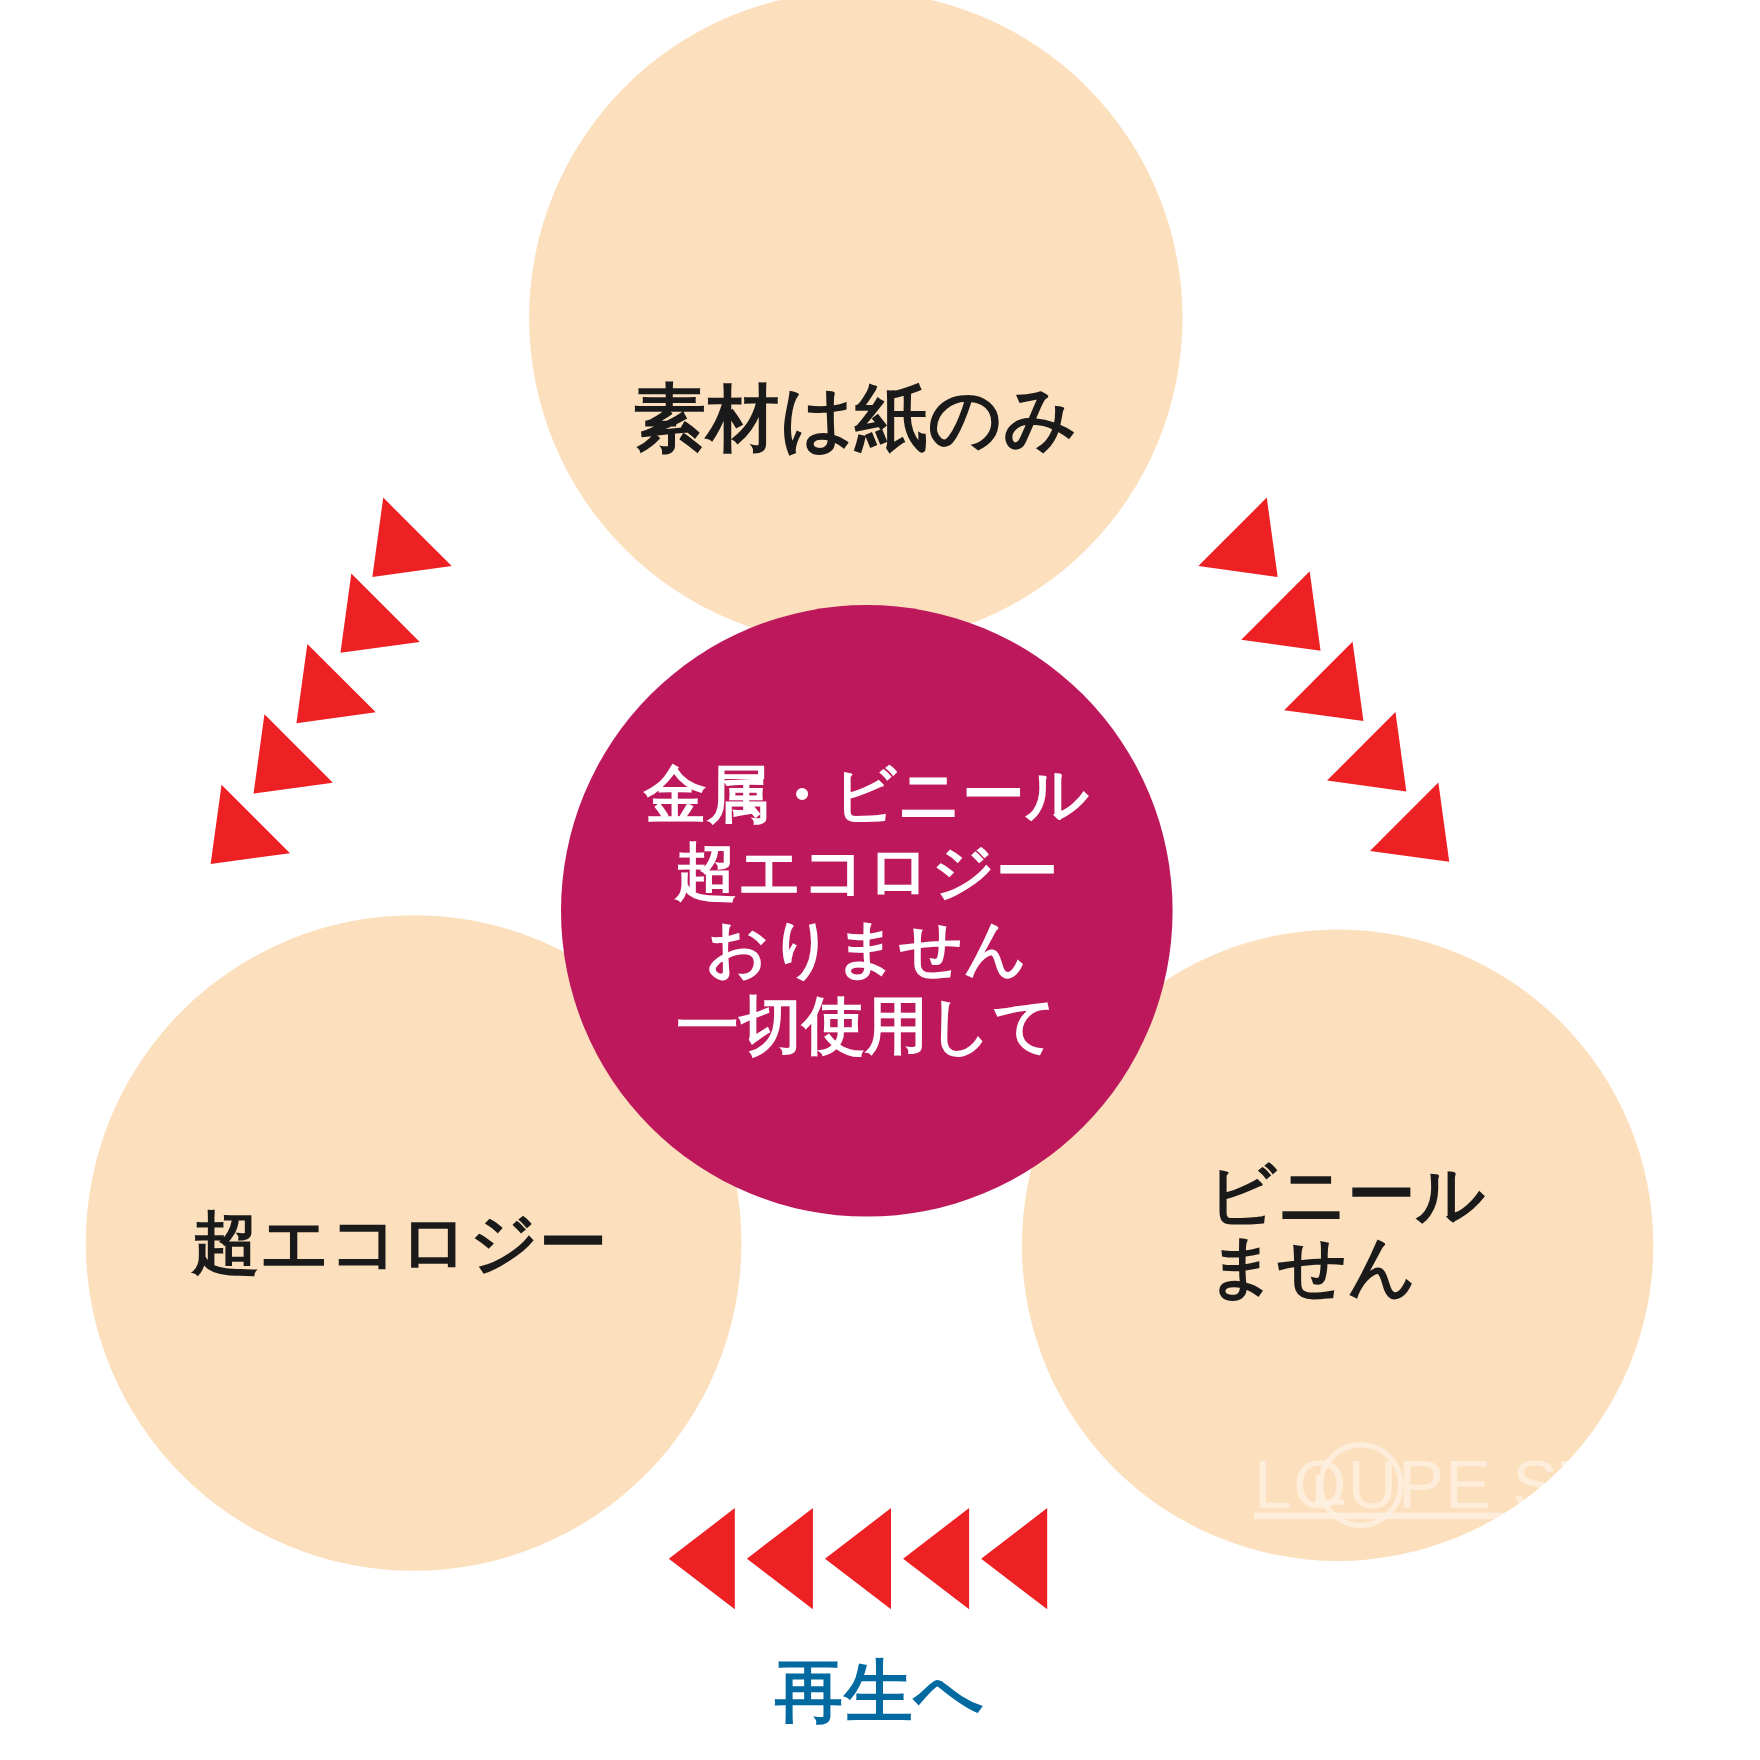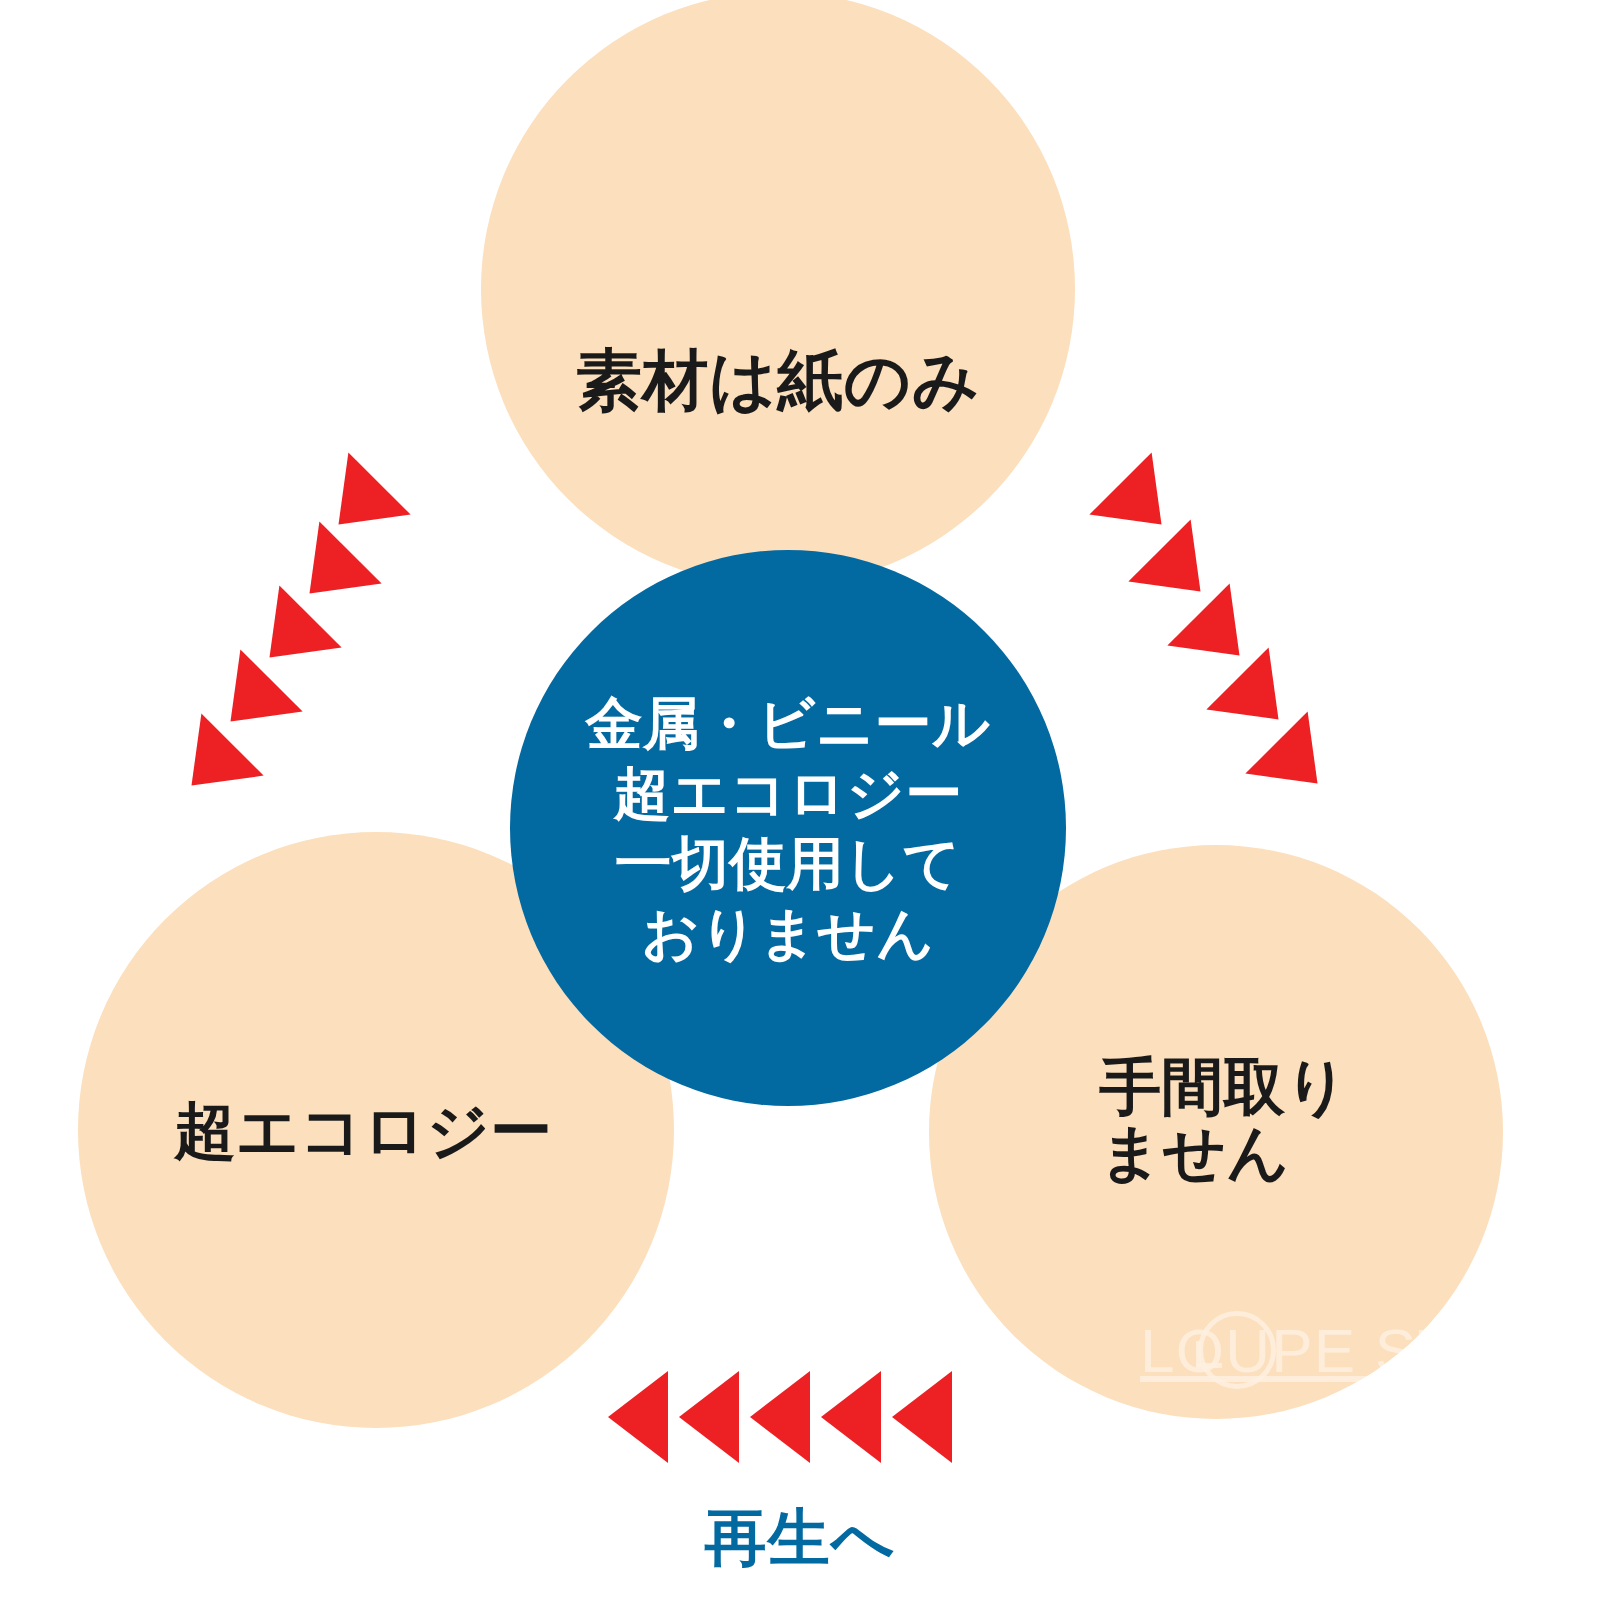--- a/index.html
+++ b/index.html
@@ -21,21 +21,21 @@
     position: absolute;
     border-radius: 50%;
     display: flex;
     flex-direction: column;
     align-items: center;
     justify-content: center;
     text-align: center;
     box-sizing: border-box;
   }
   .circle-peach { background: #fcdfbc; }
-  .circle-orange { background: #0369a1; }
+  .circle-orange { background: #be185d; }
 
   
   #circle-top {
     left: 481px; top: -8px;
     width: 594px; height: 594px;
   }
   #circle-top .line-main {
     font-size: 66px;
     font-weight: 700;
     color: #1a1a1a;
@@ -184,30 +184,30 @@
   <div class="circle circle-peach" id="circle-top">
     <div class="line-main">素材は紙のみ</div>
   </div>
 
   <div class="circle circle-peach" id="circle-left">
     <div class="line-main">超エコロジー</div>
   </div>
 
   <div class="circle circle-peach" id="circle-right">
     <div class="text-stack">
-      <div class="line-main">手間取り</div>
+      <div class="line-main">ビニール</div>
       <div class="line-main">ません</div>
     </div>
   </div>
 
   <div class="circle circle-orange" id="circle-center">
     <div class="ctext">金属・ビニール</div>
     <div class="ctext">超エコロジー</div>
+    <div class="ctext">おりません</div>
     <div class="ctext">一切使用して</div>
-    <div class="ctext">おりません</div>
   </div>
 
   <div class="arrow arrow-dl" style="left:330px; top:460px;"></div>
   <div class="arrow arrow-dl" style="left:301px; top:529px;"></div>
   <div class="arrow arrow-dl" style="left:261px; top:593px;"></div>
   <div class="arrow arrow-dl" style="left:222px; top:657px;"></div>
   <div class="arrow arrow-dl" style="left:183px; top:721px;"></div>
 
   <div class="arrow arrow-dr" style="left:1112px; top:460px;"></div>
   <div class="arrow arrow-dr" style="left:1151px; top:527px;"></div>

